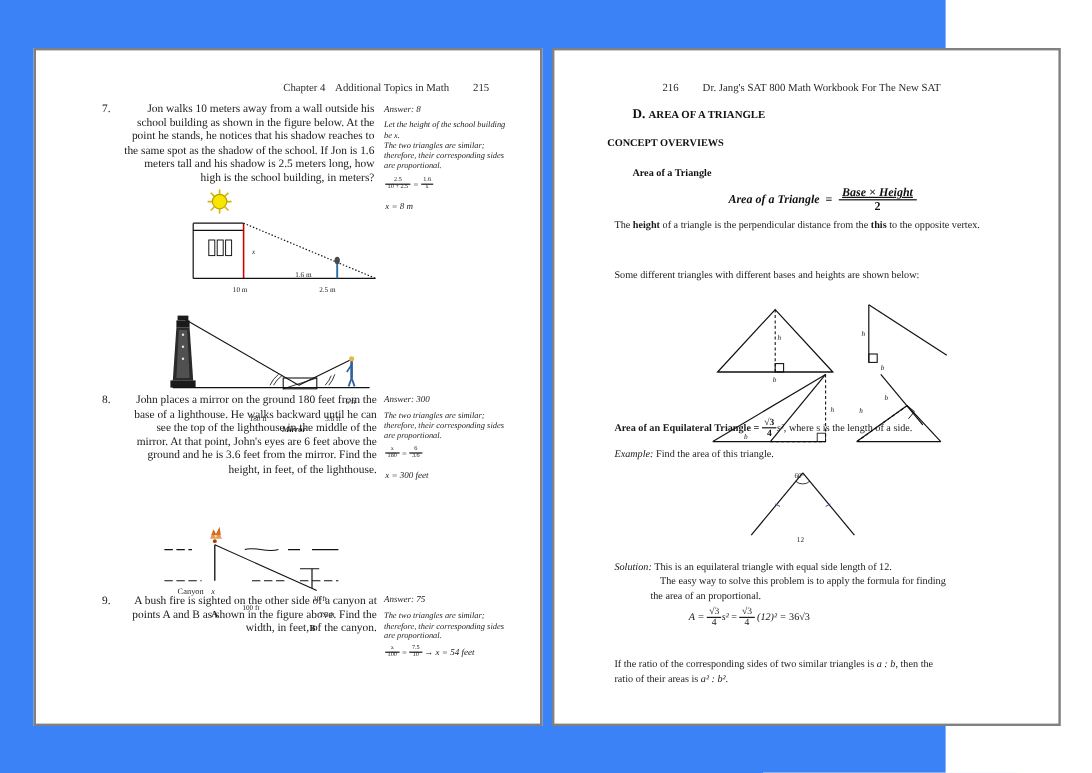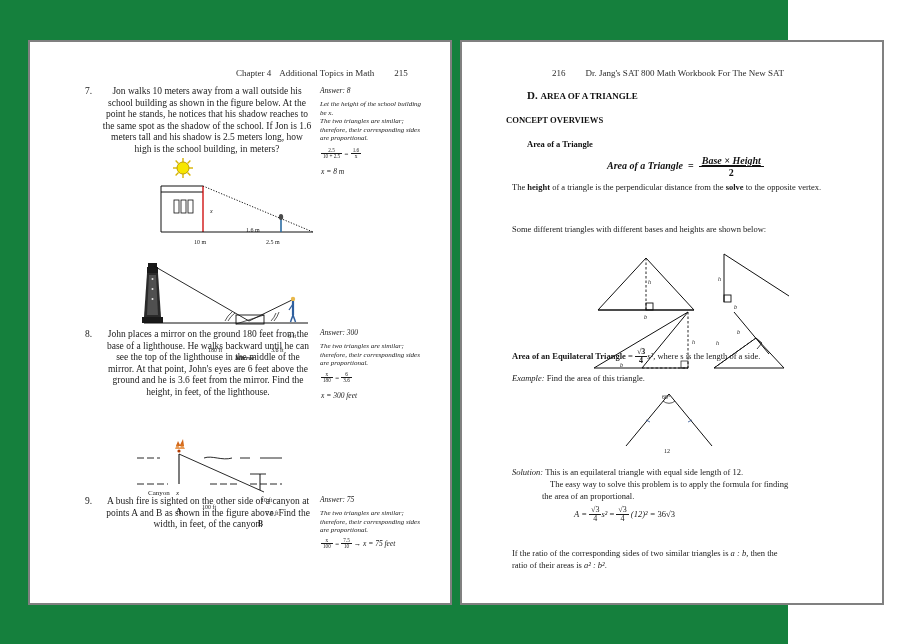--- a/index.html
+++ b/index.html
@@ -8,21 +8,21 @@
     background: #ffffff;
     width: 910px;
     height: 644px;
     overflow: hidden;
     font-family: "Liberation Serif", serif;
   }
   .viewport {
     position: relative;
     width: 788px;
     height: 644px;
-    background: #15803d;
+    background: #3b82f6;
   }
   .page {
     position: absolute;
     top: 40px;
     height: 565px;
     background: #ffffff;
     border: 2px solid #808080;
     box-sizing: border-box;
     overflow: hidden;
   }
@@ -44,21 +44,21 @@
     font-size: 9.5px;
     font-family: "Liberation Serif", serif;
     color: #1a1a1a;
   }
   .qtext {
     position: absolute;
     font-size: 9.5px;
     line-height: 11.6px;
     font-family: "Liberation Serif", serif;
     color: #1a1a1a;
-    text-align: center;
+    text-align: right;
   }
   .ans-head {
     position: absolute;
     font-size: 7.5px;
     font-style: italic;
     font-family: "Liberation Serif", serif;
     color: #1a1a1a;
   }
   .ans-body {
     position: absolute;
@@ -337,21 +337,21 @@
     <div class="ans-eq" style="left:291px; top:496px;">
       <span class="frac sm">
         <span class="num">x</span>
         <span class="den">100</span>
       </span>
       <span style="font-size:7px;">=</span>
       <span class="frac sm">
         <span class="num">7.5</span>
         <span class="den">10</span>
       </span>
-      <span>→ x = 75 feet</span>
+      <span>→ x = 54 feet</span>
     </div>
   </div>
 
   <div class="page" id="page-right">
 
     <div class="runhead" style="left:50px; top:26px;margin-left:40px;">
       <span>216</span><span class="gap-wide"></span><span>Dr. Jang's SAT 800 Math Workbook For The New SAT</span>
     </div>
 
     <div class="h-sec smallcaps-big" style="left:65px; top:47px;">
@@ -368,21 +368,21 @@
     <div class="formula" style="left:120px; top:113px;margin-left:25px;">
       <span>Area of a Triangle</span>
       <span style="font-style:normal;">&nbsp;=&nbsp;</span>
       <span class="frac-b">
         <span class="num">Base × Height</span>
         <span class="den">2</span>
       </span>
     </div>
 
     <div class="body-txt" style="left:50px; top:140px; width:320px;">
-      <span>The </span><b>height</b><span> of a triangle is the perpendicular distance from the </span><b>solve</b><span> to the opposite vertex.</span>
+      <span>The </span><b>height</b><span> of a triangle is the perpendicular distance from the </span><b>this</b><span> to the opposite vertex.</span>
     </div>
 
     <div class="body-txt" style="left:50px; top:182px; width:340px;">Some different triangles with different bases and heights are shown below:</div>
 
     <div class="fig" style="left:122px; top:208px;">
       <svg width="220" height="125" viewBox="0 0 220 125">
 
         <polygon points="14,60 62,8 110,60" fill="none" stroke="#111" stroke-width="1"></polygon>
         <line x1="62" y1="8" x2="62" y2="60" stroke="#111" stroke-width="0.9" stroke-dasharray="2.5,2"></line>
         <rect x="62" y="53" width="7" height="7" fill="none" stroke="#111" stroke-width="0.9"></rect>

